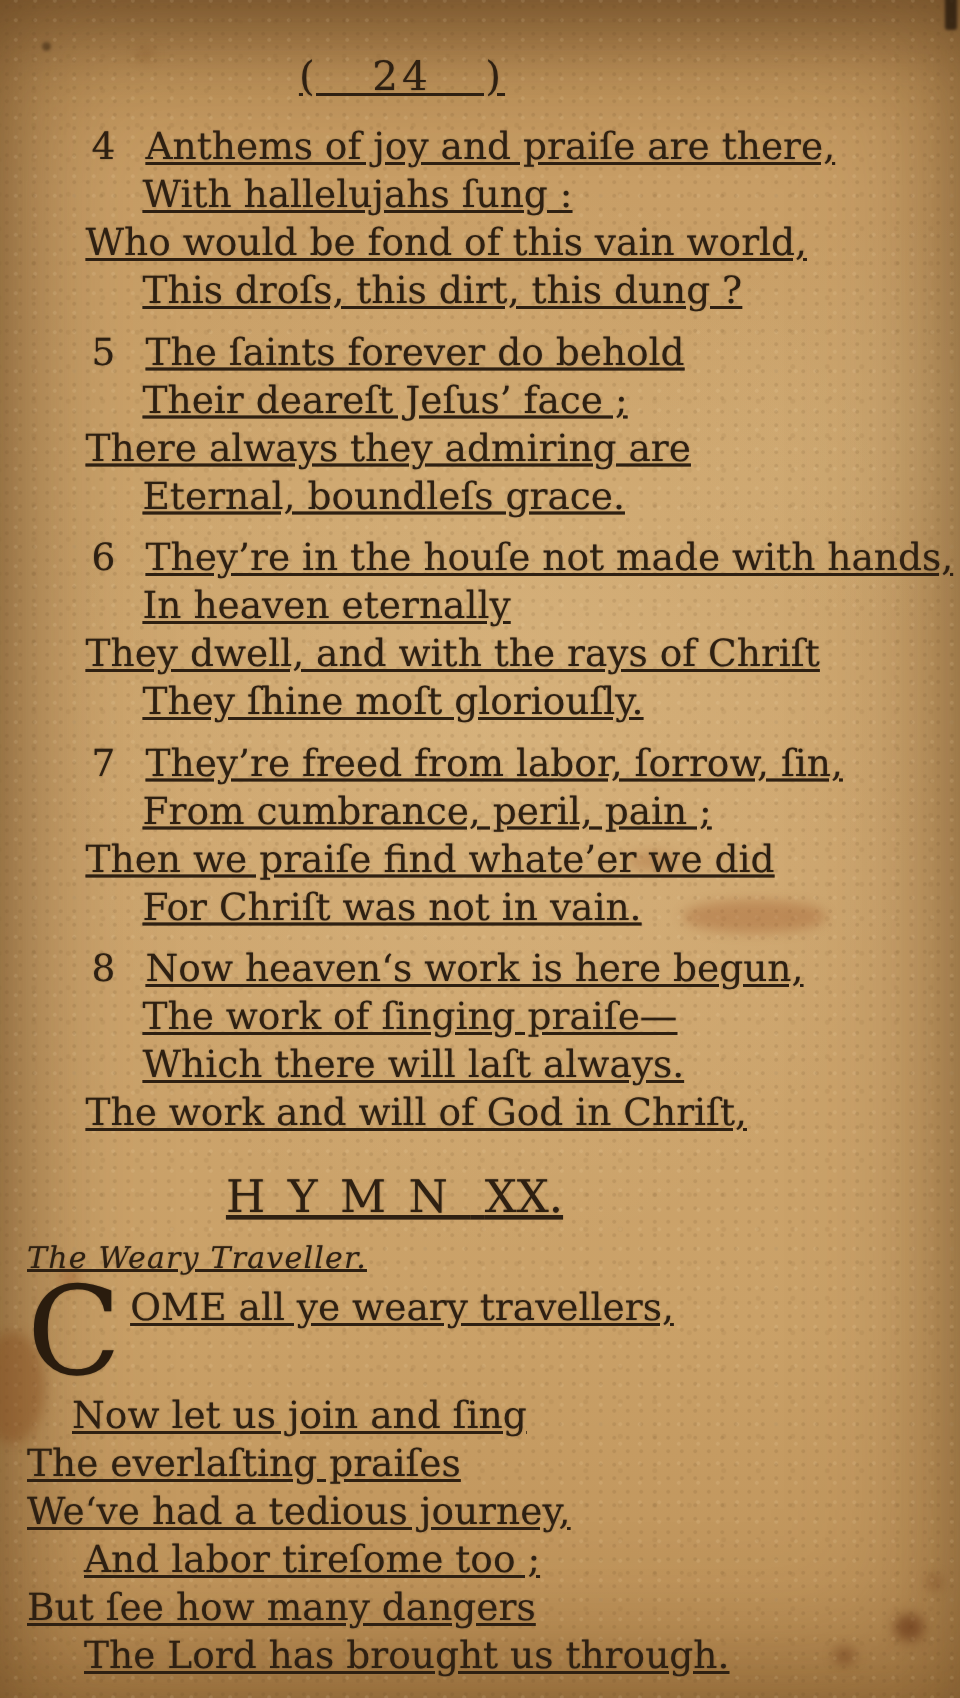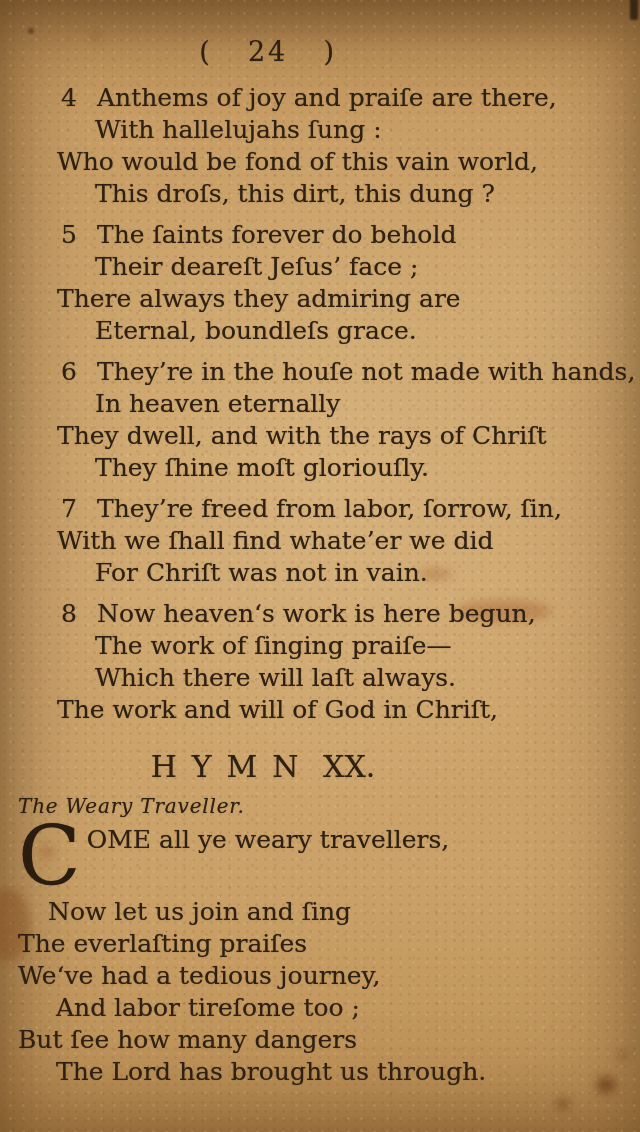--- a/index.html
+++ b/index.html
@@ -26,20 +26,21 @@
       radial-gradient(rgba(255,236,196,.12) 1px, transparent 1.5px),
       radial-gradient(rgba(120,84,44,.10) 1.4px, transparent 2px);
     background-size:9px 9px,13px 13px,23px 23px;
     background-position:0 0,4px 7px,11px 3px;
   }
   .stain{position:absolute;border-radius:50%;filter:blur(4px);}
   .content{
     position:absolute;left:18px;top:36px;width:570px;
     color:#2e2012;font-size:25px;line-height:32px;
     text-shadow:0 0 1px rgba(46,32,18,.55);
+    text-decoration:underline;
   }
   .pagenum{
     text-align:center;padding-right:70px;word-spacing:.9em;
     font-size:27px;margin-bottom:14px;letter-spacing:.1em;
   }
   .verse{margin-bottom:9px;margin-left:39px;}
   .vline{white-space:nowrap;}
   .vline.indent{padding-left:38px;}
   .vnum{display:inline-block;width:36px;padding-left:4px;}
   .hymn-title{
@@ -94,21 +95,22 @@
 
   <div class="verse">
     <div class="vline"><span class="vnum">6</span><span>They’re in the houſe not made with hands,</span></div>
     <div class="vline indent">In heaven eternally</div>
     <div class="vline">They dwell, and with the rays of Chriſt</div>
     <div class="vline indent">They ſhine moſt gloriouſly.</div>
   </div>
 
   <div class="verse">
     <div class="vline"><span class="vnum">7</span><span>They’re freed from labor, ſorrow, ſin,</span></div>
-    <div class="vline">With we ſhall find whate’er we did</div>
+    <div class="vline indent">From cumbrance, peril, pain ;</div>
+    <div class="vline">Then we praiſe find whate’er we did</div>
     <div class="vline indent">For Chriſt was not in vain.</div>
   </div>
 
   <div class="verse">
     <div class="vline"><span class="vnum">8</span><span>Now heaven‘s work is here begun,</span></div>
     <div class="vline indent">The work of ſinging praiſe—</div>
     <div class="vline indent">Which there will laſt always.</div>
     <div class="vline">The work and will of God in Chriſt,</div>
   </div>
 

